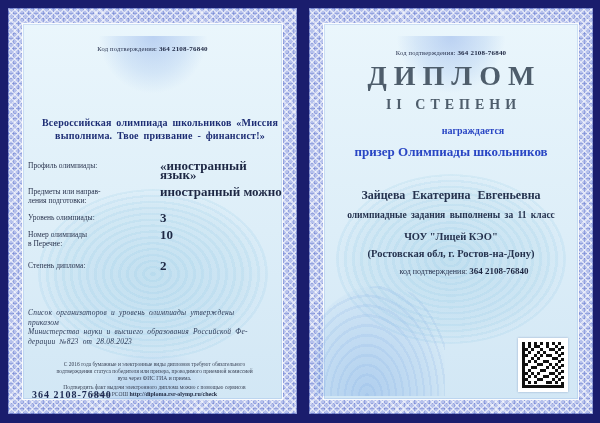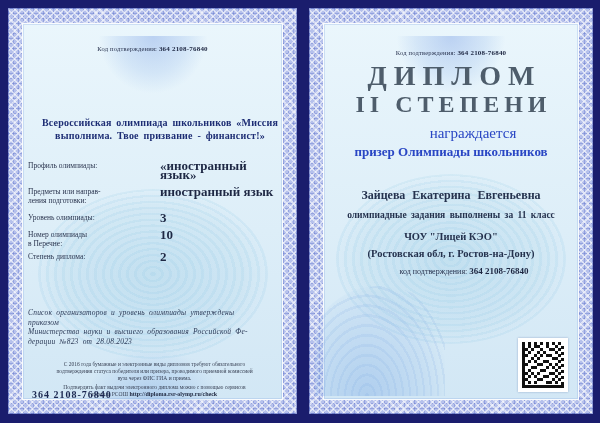--- a/index.html
+++ b/index.html
@@ -52,30 +52,30 @@
     border-radius:50% 50% 0 0;
   }
   .abs{position:absolute;}
   .center{left:0;right:0;text-align:center;}
   .code-top{font-size:6.5px;color:#28324e;letter-spacing:.2px;}
   .code-top b{font-size:7px;color:#1c2540;}
   .lp-title{font-size:14px;font-weight:bold;color:#2b48ab;line-height:19px;letter-spacing:.6px;}
   .lp-subtitle{font-size:10px;font-weight:bold;color:#1d2d74;line-height:13px;white-space:pre-line;letter-spacing:.2px;word-spacing:2px;}
   .fields{position:absolute;left:20px;right:12px;top:153px;}
   .frow{display:flex;margin-bottom:8px;gap:32px;}
-  .frow:nth-child(4){margin-bottom:4px;}
+  .frow:nth-child(4){margin-bottom:13px;}
   .flabel{width:92px;font-size:7.5px;line-height:9px;color:#2a344e;white-space:pre-line;flex:none;}
   .fvalue{font-size:13px;line-height:9px;font-weight:bold;color:#1e2844;padding-left:8px;}
   .decree{font-style:italic;font-size:7.5px;line-height:9.5px;color:#2c3a57;white-space:pre-line;letter-spacing:.2px;word-spacing:2px;}
   .fineprint{font-size:5.5px;line-height:7px;color:#3a4356;white-space:pre-line;}
   .fineprint b{font-size:6px;color:#232c44;}
   .bottom-code{font-size:10px;font-weight:bold;color:#1b2750;letter-spacing:1px;}
   .rp-title{font-size:28px;font-weight:bold;color:#4e5d6b;letter-spacing:7px;padding-left:7px;line-height:30px;}
-  .rp-degree{font-size:24px;font-weight:bold;color:#4e5d6b;letter-spacing:5px;padding-left:5px;line-height:21px;}
-  .rp-blue1{font-size:15px;font-weight:normal;color:#2946c4;margin-left:44px;}
+  .rp-degree{font-size:14px;font-weight:bold;color:#4e5d6b;letter-spacing:5px;padding-left:5px;line-height:21px;}
+  .rp-blue1{font-size:10px;font-weight:bold;color:#2946c4;margin-left:44px;}
   .rp-blue2{font-size:13px;font-weight:bold;color:#2946c4;}
   .rp-name{font-size:12px;font-weight:bold;color:#25324e;word-spacing:4px;}
   .rp-tasks{font-size:9.5px;font-weight:bold;color:#25324e;word-spacing:2px;}
   .rp-school{font-size:10.5px;font-weight:bold;color:#25324e;}
   .rp-loc{font-size:10.5px;font-weight:bold;color:#25324e;}
   .rp-code{font-size:8px;color:#28324e;}
   .rp-code b{font-size:9px;color:#1c2540;}
   .dm-box{
     position:absolute;left:209px;top:330px;width:50px;height:54px;
     background:#fff;box-shadow:0 0 2px rgba(60,80,140,.4);
@@ -102,21 +102,21 @@
 выполнима. Твое призвание - финансист!»</div>
 
   <div class="fields">
     <div class="frow">
       <div class="flabel">Профиль олимпиады:</div>
       <div class="fvalue">«иностранный язык»</div>
     </div>
     <div class="frow">
       <div class="flabel">Предметы или направ-
 ления подготовки:</div>
-      <div class="fvalue">иностранный язык</div>
+      <div class="fvalue">иностранный можно</div>
     </div>
     <div class="frow">
       <div class="flabel">Уровень олимпиады:</div>
       <div class="fvalue">3</div>
     </div>
     <div class="frow">
       <div class="flabel">Номер олимпиады
 в Перечне:</div>
       <div class="fvalue">10</div>
     </div>

